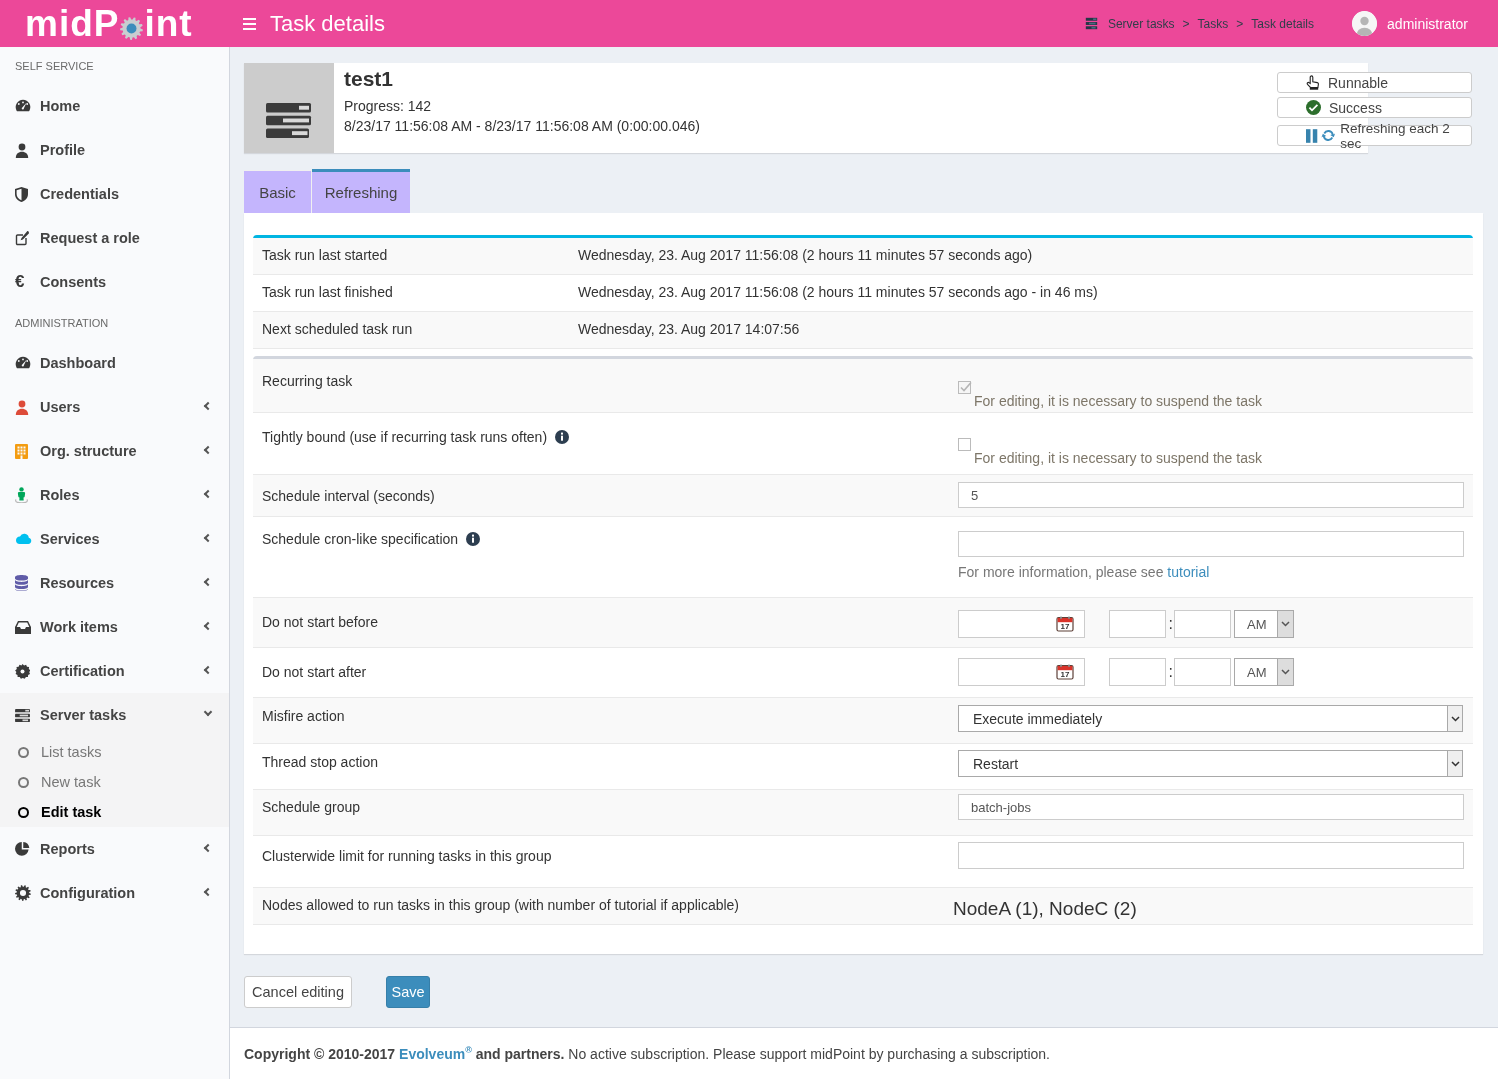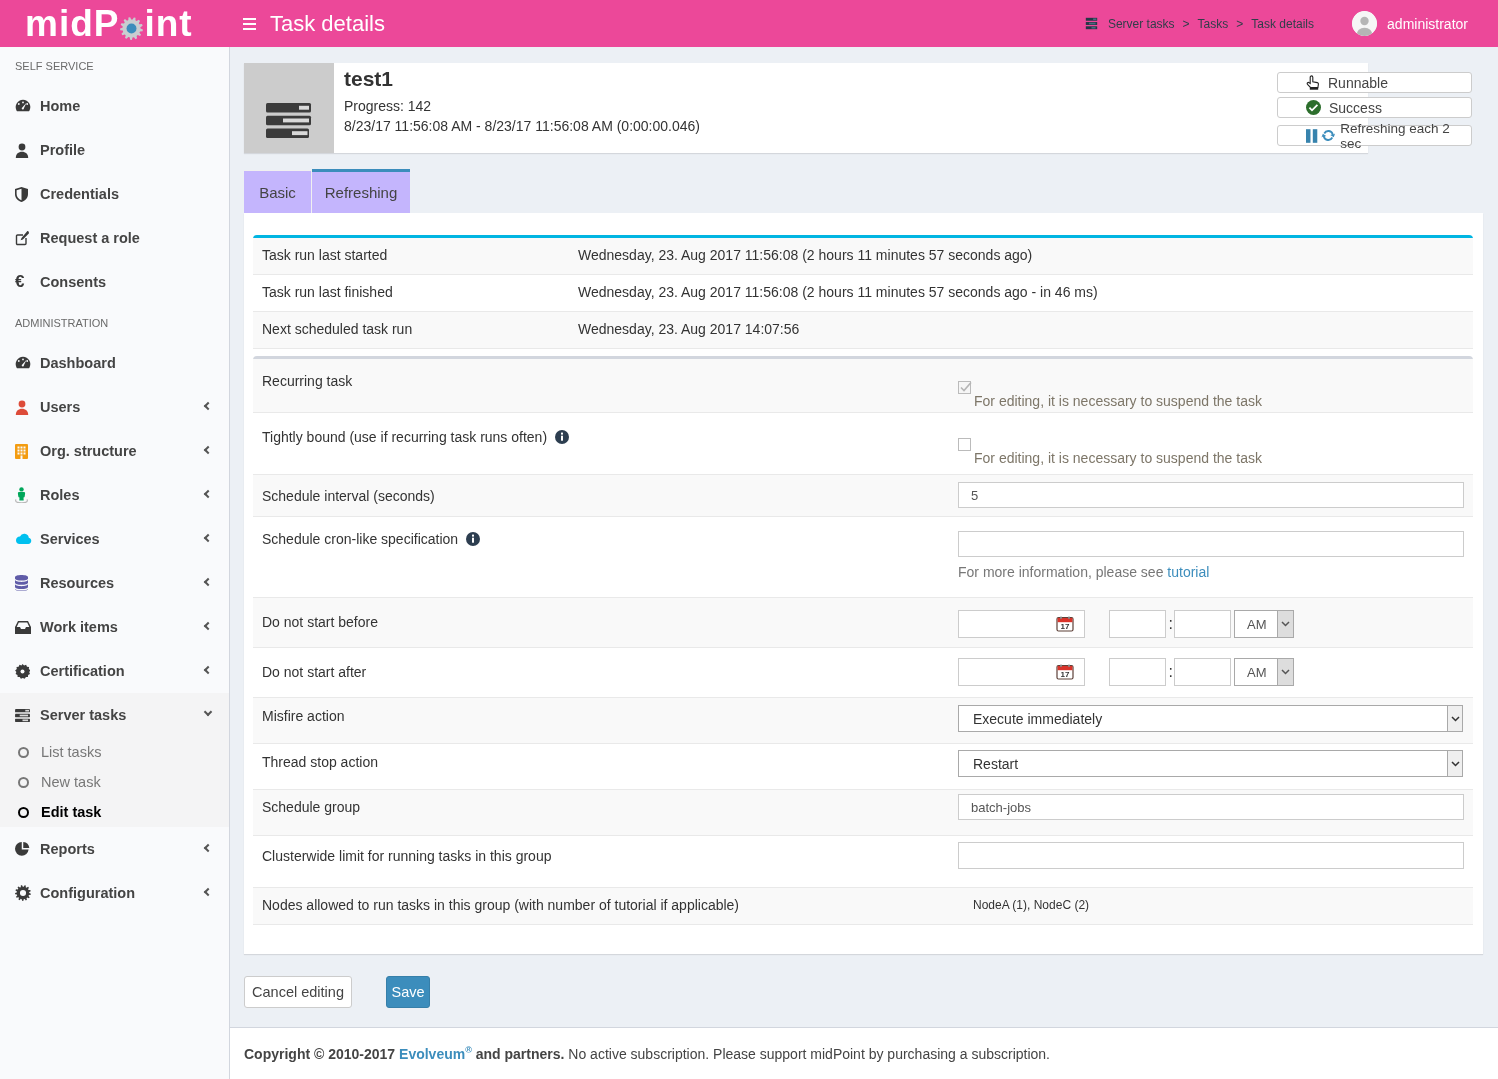--- a/index.html
+++ b/index.html
@@ -407,21 +407,21 @@
       <div class="trow odd" style="height:46px">
           <span class="lab" style="top:9px">Schedule group</span>
         <span class="fval inp" style="top:4px;width:506px;height:26px">batch-jobs</span>
         </div>
       <div class="trow" style="height:52px">
           <span class="lab" style="top:12px">Clusterwide limit for running tasks in this group</span>
         <span class="fval inp" style="top:6px;width:506px;height:27px"></span>
         </div>
       <div class="trow odd" style="height:37px">
           <span class="lab" style="top:9px">Nodes allowed to run tasks in this group (with number of tutorial if applicable)</span>
-        <span class="fval" style="top:10px;left:720px;font-size:12px">NodeA (1), NodeC (2)</span>
+        <span class="fval" style="top:10px;left:700px;font-size:19px">NodeA (1), NodeC (2)</span>
         </div>
     </div>
   </div>
 </div>
 <div class="btn-cancel">Cancel editing</div>
 <div class="btn-save">Save</div>
 <div class="footer">
     <div class="in"><b>Copyright © 2010-2017 <a class="link" href="#">Evolveum<sup style="font-size:9px">®</sup></a> and partners.</b> No active subscription. Please support midPoint by purchasing a subscription.</div>
   </div>
 

